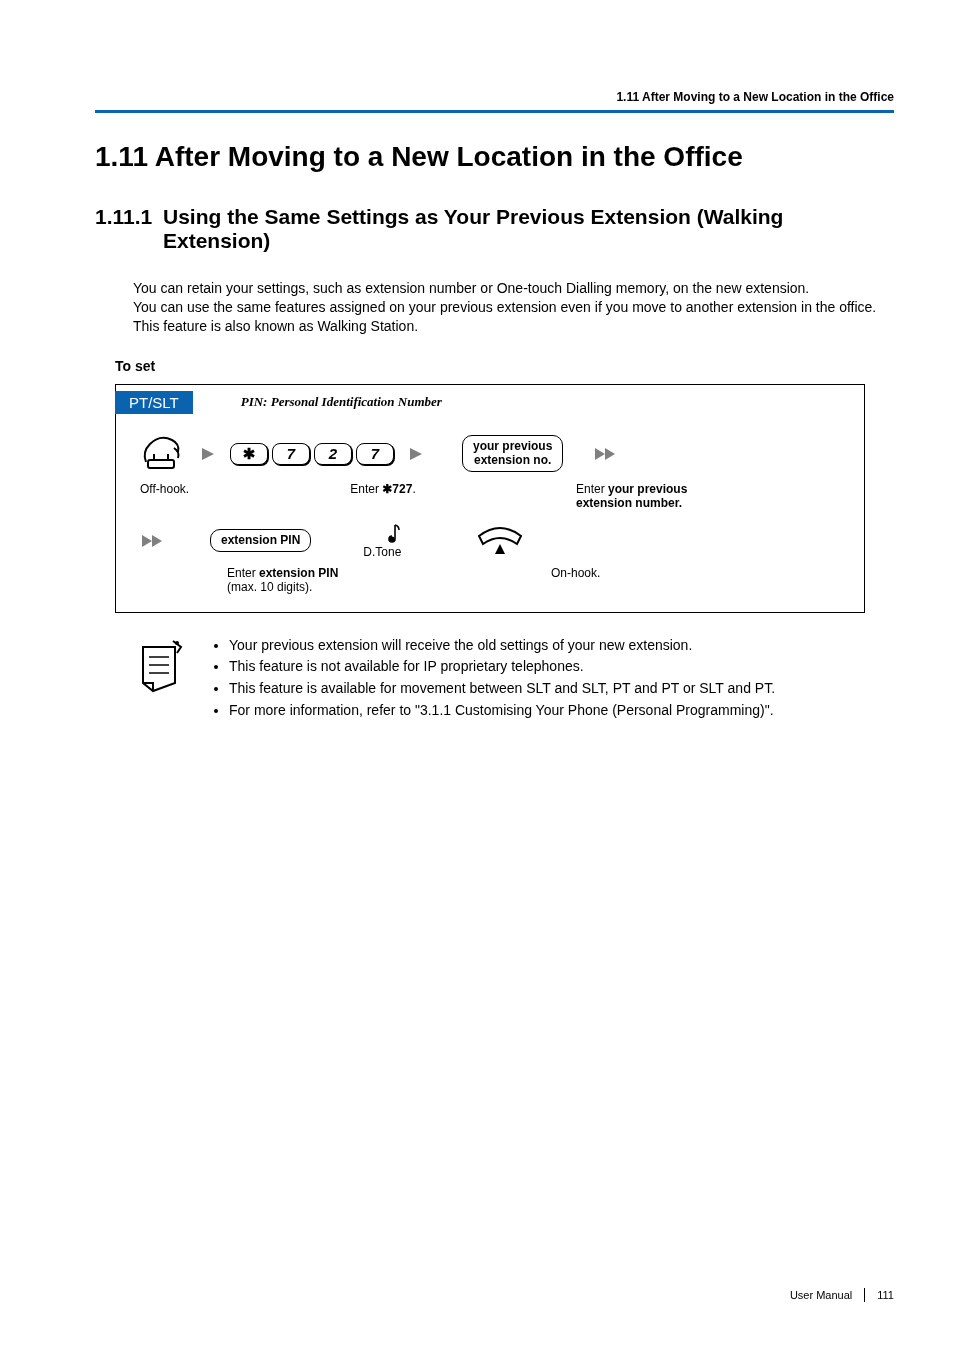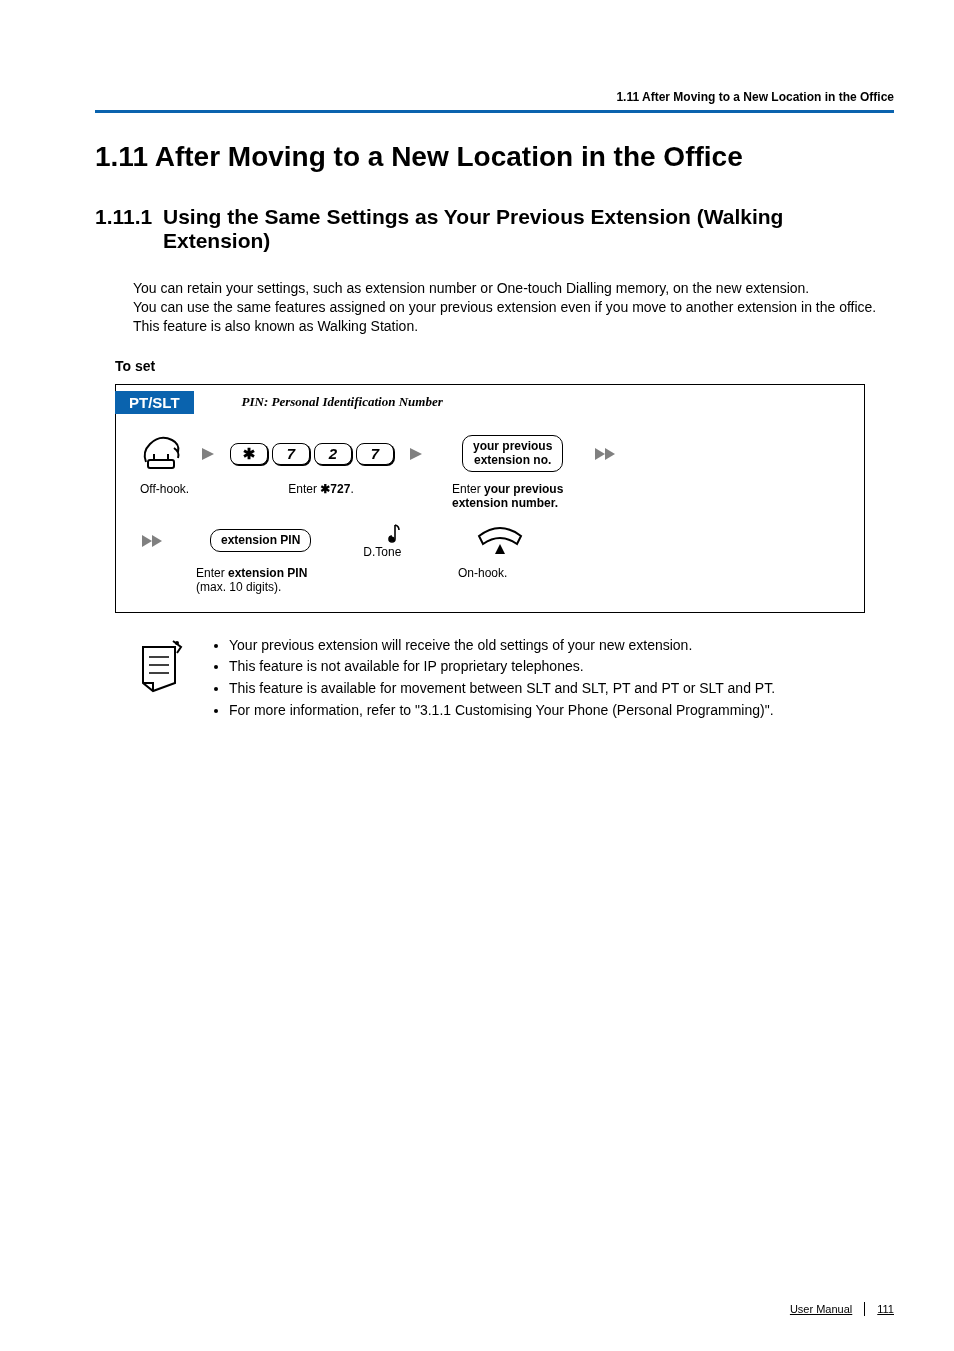--- a/index.html
+++ b/index.html
@@ -59,21 +59,21 @@
     width: 750px;
   }
   .diagram-header {
     display: flex;
     align-items: center;
     padding: 6px 0 6px 0;
   }
   .pt-badge {
     background: #0a63ae;
     color: #fff;
-    font-weight: bold;
+    font-weight: normal;
     font-size: 15px;
     padding: 3px 14px;
     margin-left: -1px;
   }
   .pin-label {
     font-size: 13px;
     font-style: italic;
     font-weight: bold;
     margin-left: 48px;
     font-family: Liberation Serif, serif;
@@ -82,20 +82,21 @@
     display: flex;
     align-items: center;
     padding: 12px 0 4px 24px;
     gap: 14px;
   }
   .flow-labels-row {
     display: flex;
     align-items: flex-start;
     padding: 2px 0 6px 24px;
     font-size: 12px;
+    gap: 31px;
   }
   .step-svg { flex: 0 0 auto; }
   .arrow {
     flex: 0 0 auto;
     font-size: 0;
   }
   .arrow svg { display: block; }
   .keycap {
     display: inline-flex;
     align-items: center;
@@ -136,27 +137,26 @@
   }
   .notes-icon { flex: 0 0 60px; padding-top: 2px; }
   .notes-list {
     list-style: disc;
     font-size: 14px;
     line-height: 1.55;
     padding-left: 18px;
   }
   .footer {
     position: absolute;
-    bottom: 35px;
+    bottom: 49px;
     right: 60px;
     font-size: 11px;
     display: flex;
     align-items: center;
     gap: 12px;
-    text-decoration: underline;
   }
   .footer .sep {
     width: 1px; height: 14px; background: #000;
   }
 </style>
 </head>
 <body>
 <div class="page">
 
   <div class="running-header">1.11 After Moving to a New Location in the Office</div>

